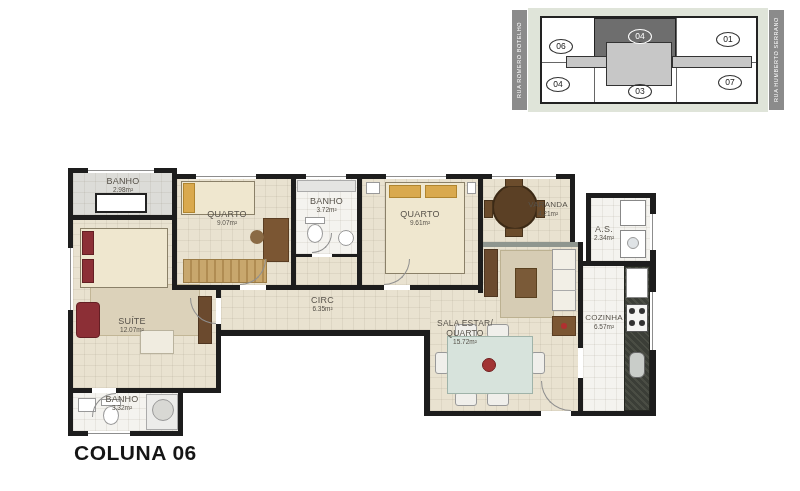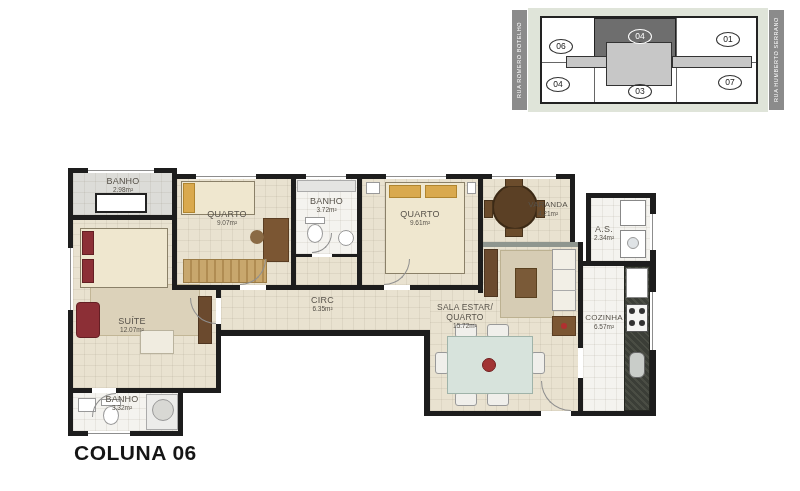--- a/index.html
+++ b/index.html
@@ -243,21 +243,21 @@
     <span class="ar">2.34m²</span>
   </div>
   <div class="lbl" style="left:100px;top:316px;width:64px;">
     <span class="nm">SUÍTE</span>
     <span class="ar">12.07m²</span>
   </div>
   <div class="lbl" style="left:295px;top:295px;width:55px;">
     <span class="nm">CIRC</span>
     <span class="ar">6.35m²</span>
   </div>
-  <div class="lbl" style="left:425px;top:303px;width:80px;">
+  <div class="lbl" style="left:425px;top:319px;width:80px;">
     <span class="nm" style="font-size:8.5px;">SALA ESTAR/</span>
     <span class="nm" style="font-size:8.5px;">QUARTO</span>
     <span class="ar">15.72m²</span>
   </div>
   <div class="lbl" style="left:579px;top:314px;width:50px;">
     <span class="nm" style="font-size:8px;">COZINHA</span>
     <span class="ar">6.57m²</span>
   </div>
   <div class="lbl" style="left:96px;top:394px;width:52px;">
     <span class="nm">BANHO</span>

